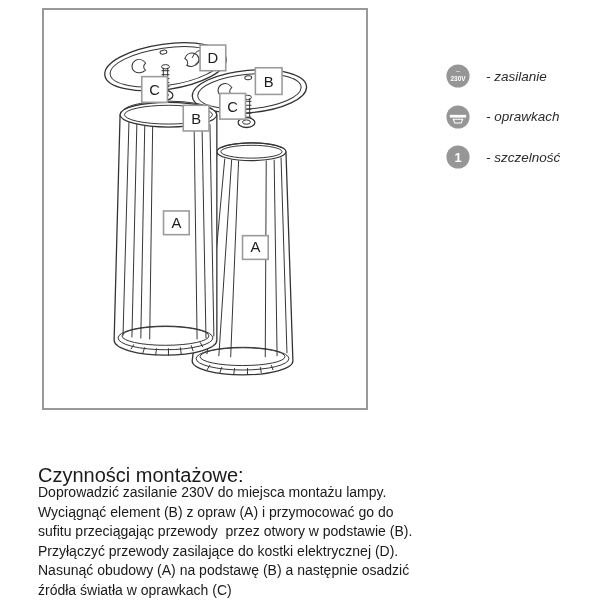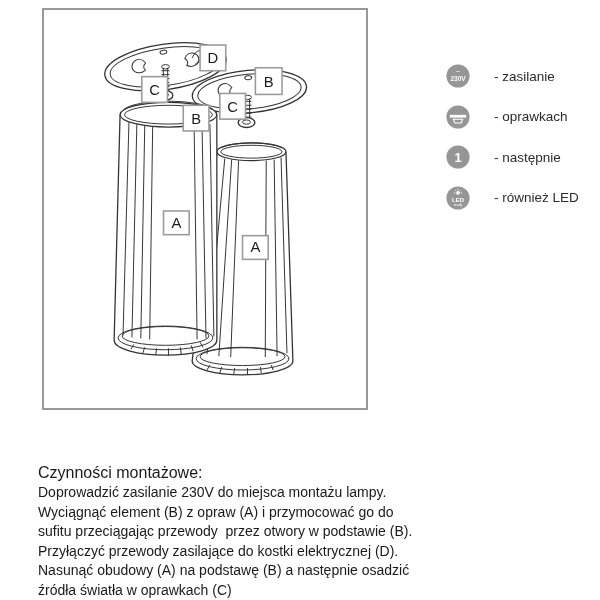--- a/index.html
+++ b/index.html
@@ -8,24 +8,24 @@
 
   
   .frame{position:absolute;left:42px;top:8px;width:326px;height:402px;
          border:2px solid #999;box-sizing:border-box;background:#fff;}
   .frame svg{position:absolute;left:0;top:0;width:322px;height:398px;}
 
   
   .legend{position:absolute;left:446px;top:64px;}
   .legend-row{display:flex;align-items:center;height:24px;margin-bottom:16.5px;}
   .legend-row svg{width:24px;height:24px;flex:0 0 24px;}
-  .legend-label{margin-left:24px;font-size:13.5px;color:#2b2b2b;white-space:nowrap;}
+  .legend-label{margin-left:16px;font-size:13.5px;color:#2b2b2b;white-space:nowrap;font-style:italic;}
 
   
-  .instr-heading{position:absolute;left:38px;top:464px;font-size:16px;color:#1a1a1a;text-align:right;}
+  .instr-heading{position:absolute;left:38px;top:464px;font-size:20px;color:#1a1a1a;text-align:right;}
   .instr-body{position:absolute;left:38px;top:483px;width:560px;font-size:14px;
               line-height:19.5px;color:#1a1a1a;white-space:pre-wrap;}
   .lnf{fill:#fff;stroke:#333;stroke-width:1.3;}
   .thin{fill:none;stroke:#333;stroke-width:1;}
   .lblbox{fill:#fff;stroke:#9b9b9b;stroke-width:1.6;}
   .lbltxt{font-family:"Liberation Sans",sans-serif;font-size:15px;fill:#1c1c1c;text-anchor:middle;}
   .icw{fill:#fff;}
   .ictxt{font-family:"Liberation Sans",sans-serif;fill:#fff;text-anchor:middle;}
 </style>
 </head>
@@ -145,34 +145,24 @@
         <path d="M8.5,16.5 h11 l-1.8,4.5 h-7.4 Z" fill="none" stroke="#fff" stroke-width="1.2"></path>
       </svg>
       <span class="legend-label">- oprawkach</span>
     </div>
 
     <div class="legend-row">
       <svg viewBox="0 0 28 28">
         <circle cx="14" cy="14" r="13.5" fill="#969696"></circle>
         <text class="ictxt" x="14" y="19.5" font-size="15" font-weight="bold">1</text>
       </svg>
-      <span class="legend-label">- następnie</span>
+      <span class="legend-label">- szczelność</span>
     </div>
 
 
-    <div class="legend-row">
-      <svg viewBox="0 0 28 28">
-        <circle cx="14" cy="14" r="13.5" fill="#969696"></circle>
-        <circle cx="14" cy="8" r="2.2" fill="#fff"></circle>
-        <path d="M14,4.6 V3.2 M9.4,8 H10.8 M17.2,8 H18.6 M10.9,4.9 l1,1 M17.1,4.9 l-1,1" stroke="#fff" stroke-width="1"></path>
-        <text class="ictxt" x="14" y="18.5" font-size="7" font-weight="bold">LED</text>
-        <text class="ictxt" x="14" y="23.5" font-size="4">ready</text>
-      </svg>
-      <span class="legend-label">- również LED</span>
-    </div>
 
 
 
   </div>
 
   <div class="instr-heading">Czynności montażowe:</div>
   <div class="instr-body">Doprowadzić zasilanie 230V do miejsca montażu lampy.
 Wyciągnąć element (B) z opraw (A) i przymocować go do
 sufitu przeciągając przewody  przez otwory w podstawie (B).
 Przyłączyć przewody zasilające do kostki elektrycznej (D).

